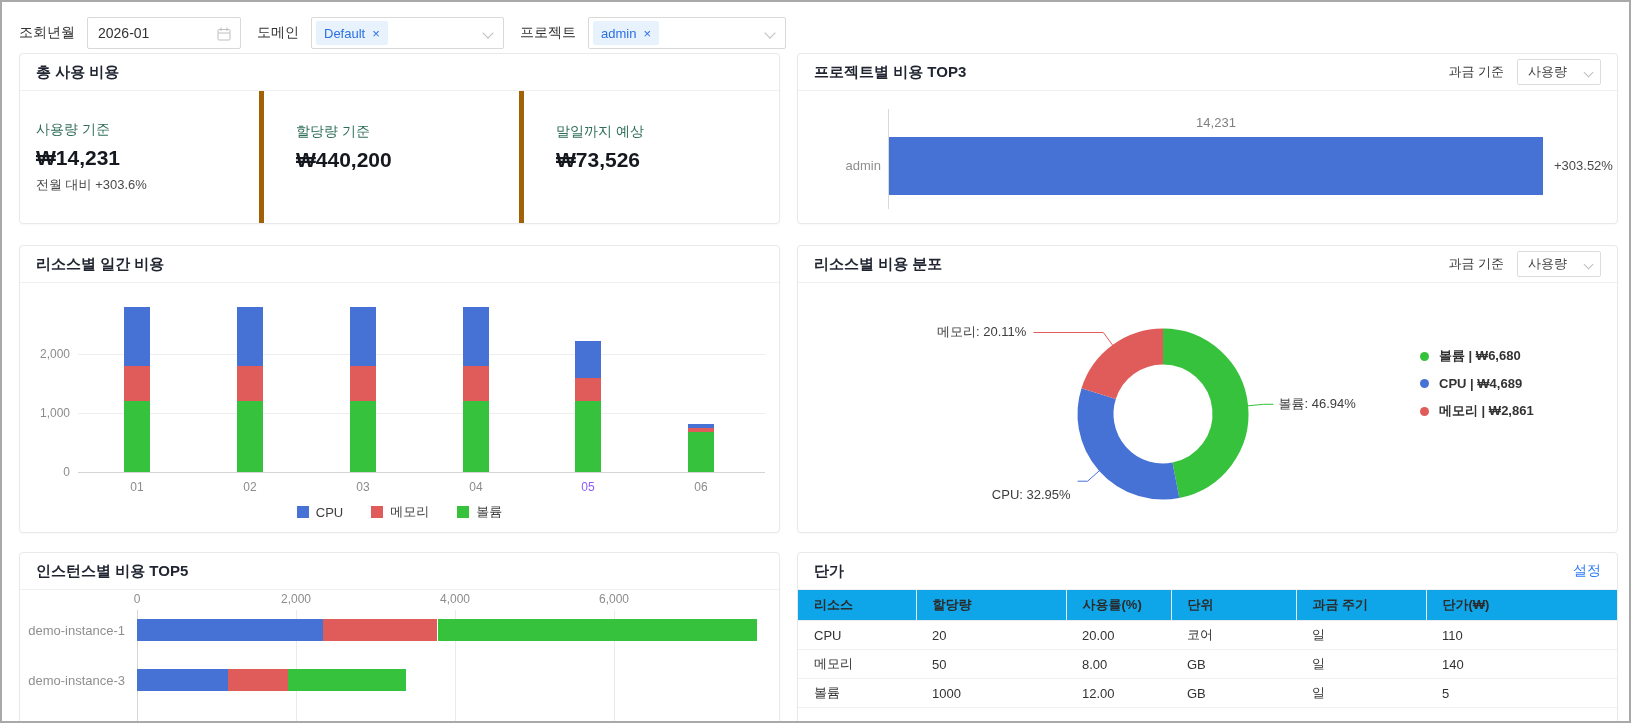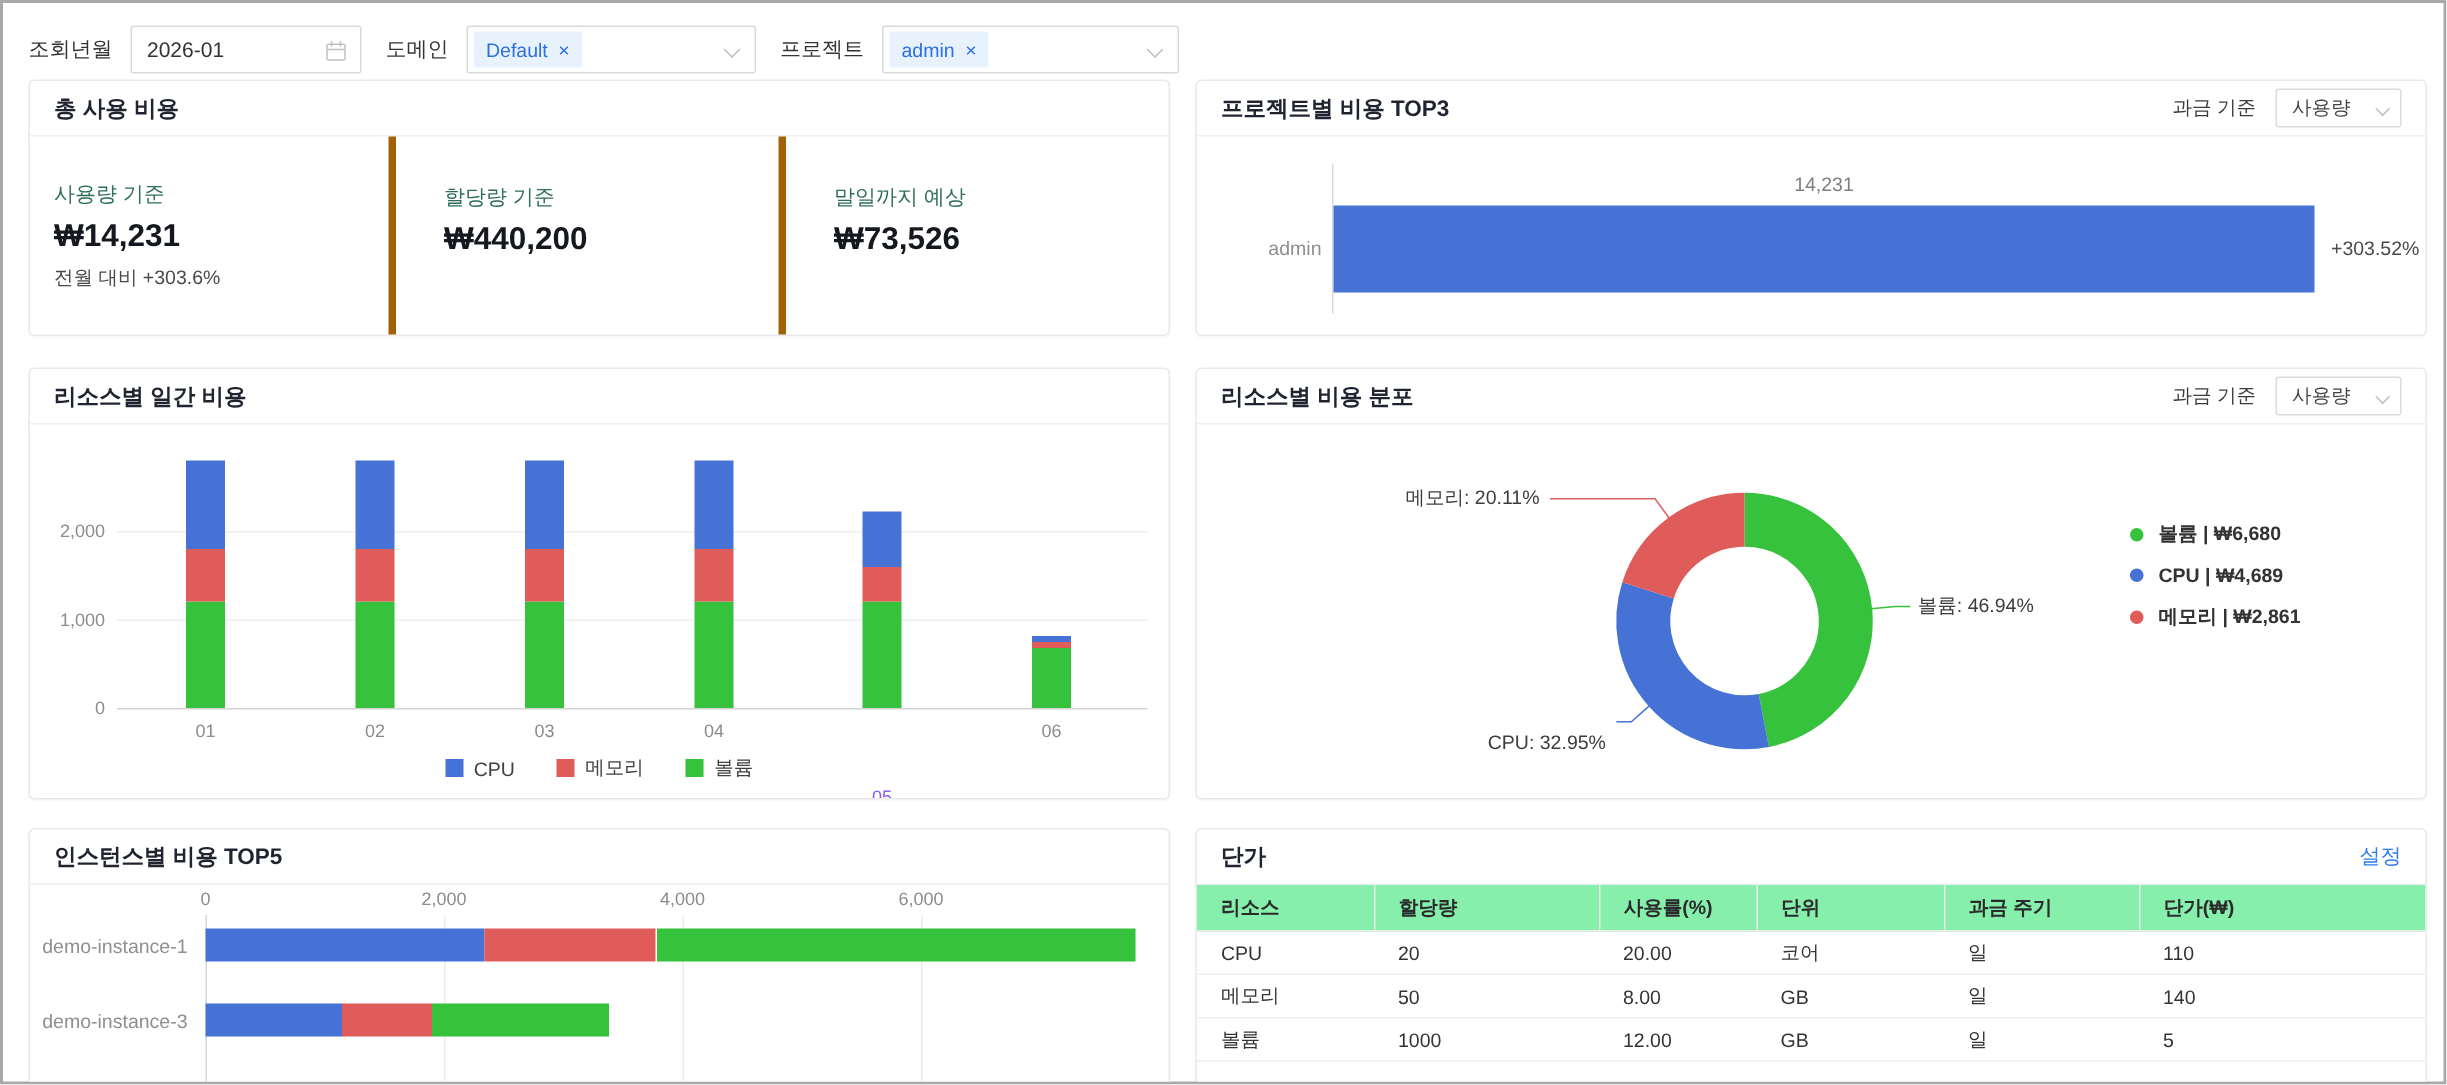--- a/index.html
+++ b/index.html
@@ -49,21 +49,21 @@
   .stat { flex:1; padding-left:32px; }
   .stat:first-child { padding-left:16px; }
   .stat + .stat { border-left:5px solid #a16207; }
   .stat { align-self:stretch; display:flex; flex-direction:column; justify-content:center; }
   .stat .lab { font-size:14px; color:#2e6d59; }
   .stat .val { font-size:21px; font-weight:700; color:#15181f; margin:7px 0 6px; }
   .stat .sub { font-size:13px; color:#4a4a4a; min-height:15px; }
 
   
   table.price { width:100%; border-collapse:collapse; }
-  table.price th { background:#86efac; font-size:13px; font-weight:700; color:#2b2b2b;
+  table.price th { background:#0ea5e9; font-size:13px; font-weight:700; color:#2b2b2b;
     text-align:left; padding:6px 12px 6px 16px; border-bottom:1px solid #ececec; height:26px; }
   table.price th + th { border-left:1px solid #e8e8e8; }
   table.price td { font-size:13px; color:#333; padding:5px 12px 5px 16px;
     border-bottom:1px solid #f0f0f0; height:27px; }
 
   .abs { position:absolute; }
 </style>
 </head>
 <body>
 
@@ -167,21 +167,21 @@
           <div class="abs" style="left: 330px; top: 82.8px; width: 26px; height: 35.4px; background: rgb(224, 92, 90);"></div>
           <div class="abs" style="left: 330px; top: 23.8px; width: 26px; height: 59px; background: rgb(70, 113, 213);"></div>
           <div class="abs" style="left: 318px; top: 197px; width: 50px; text-align: center; font-size: 12px; color: rgb(140, 140, 140);">03</div>
           <div class="abs" style="left: 443px; top: 118.2px; width: 26px; height: 70.8px; background: rgb(54, 194, 60);"></div>
           <div class="abs" style="left: 443px; top: 82.8px; width: 26px; height: 35.4px; background: rgb(224, 92, 90);"></div>
           <div class="abs" style="left: 443px; top: 23.8px; width: 26px; height: 59px; background: rgb(70, 113, 213);"></div>
           <div class="abs" style="left: 431px; top: 197px; width: 50px; text-align: center; font-size: 12px; color: rgb(140, 140, 140);">04</div>
           <div class="abs" style="left: 555px; top: 118.2px; width: 26px; height: 70.8px; background: rgb(54, 194, 60);"></div>
           <div class="abs" style="left: 555px; top: 94.6px; width: 26px; height: 23.6px; background: rgb(224, 92, 90);"></div>
           <div class="abs" style="left: 555px; top: 58.02px; width: 26px; height: 36.58px; background: rgb(70, 113, 213);"></div>
-          <div class="abs" style="left: 543px; top: 197px; width: 50px; text-align: center; font-size: 12px; color: #8b5cf6; margin-top: 44px;">05</div>
+          <div class="abs" style="left: 543px; top: 197px; width: 50px; text-align: center; font-size: 12px; color: #8b5cf6;">05</div>
           <div class="abs" style="left: 668px; top: 148.88px; width: 26px; height: 40.12px; background: rgb(54, 194, 60);"></div>
           <div class="abs" style="left: 668px; top: 145.281px; width: 26px; height: 3.599px; background: rgb(224, 92, 90);"></div>
           <div class="abs" style="left: 668px; top: 141.151px; width: 26px; height: 4.13px; background: rgb(70, 113, 213);"></div>
           <div class="abs" style="left: 656px; top: 197px; width: 50px; text-align: center; font-size: 12px; color: rgb(140, 140, 140);">06</div>
           <div class="abs" style="left: 0px; right: 0px; top: 220px; display: flex; justify-content: center; gap: 28px; position: absolute;">
             <div style="display: flex; align-items: center; gap: 7px; font-size: 13px; color: rgb(64, 64, 64);"><span style="width: 12px; height: 12px; background: rgb(70, 113, 213); display: inline-block;"></span>CPU</div>
             <div style="display: flex; align-items: center; gap: 7px; font-size: 13px; color: rgb(64, 64, 64);"><span style="width: 12px; height: 12px; background: rgb(224, 92, 90); display: inline-block;"></span>메모리</div>
             <div style="display: flex; align-items: center; gap: 7px; font-size: 13px; color: rgb(64, 64, 64);"><span style="width: 12px; height: 12px; background: rgb(54, 194, 60); display: inline-block;"></span>볼륨</div>
           </div>
         </div>

